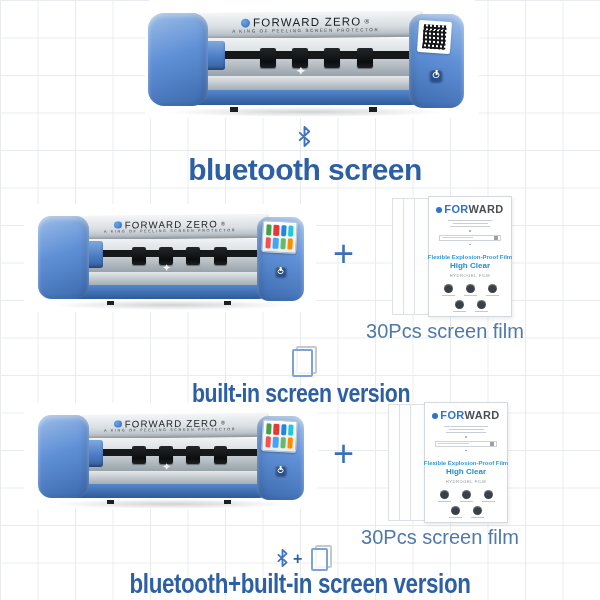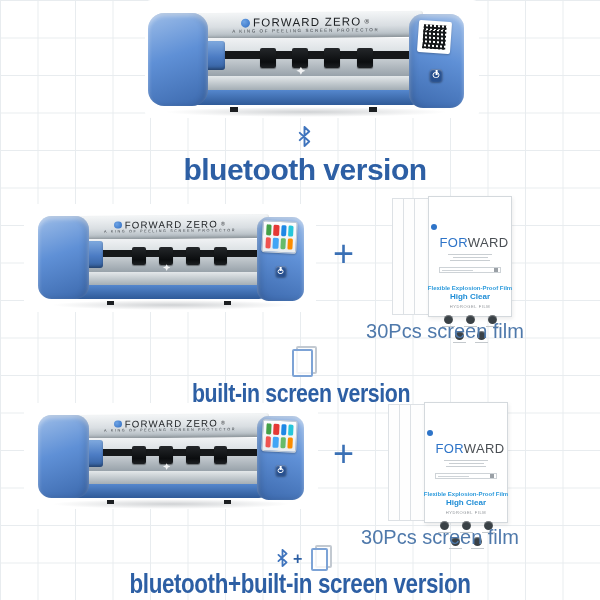--- a/index.html
+++ b/index.html
@@ -146,21 +146,21 @@
     position:absolute;top:2px;width:84px;height:117px;background:#fefefe;border:1px solid #dde1e5;box-sizing:border-box;
   }
   .film-stack .s1{left:0}.film-stack .s2{left:11px}.film-stack .s3{left:22px}
   .film-pack{
     position:absolute;left:36px;top:0;width:84px;height:121px;background:#fff;
     border:1px solid #d4d9dd;box-sizing:border-box;box-shadow:1px 2px 4px rgba(0,0,0,.08);
     display:flex;flex-direction:column;align-items:center;padding:7px 6px 4px;
   }
   .pk-logo{display:flex;align-items:center;gap:2px;line-height:1;}
   .pk-dot{width:6px;height:6px;border-radius:50%;background:#2e74c8;display:inline-block;}
-  .pk-brand{font-size:13px;font-weight:normal;letter-spacing:.4px;margin-top:32px;}
+  .pk-brand{font-size:11px;font-weight:bold;letter-spacing:.4px;}
   .pk-brand .ba{color:#2e74c8;}
   .pk-brand .bb{color:#4a4f54;}
   .pk-lines{margin-top:5px;display:flex;flex-direction:column;align-items:center;gap:2px;width:100%;}
   .pk-lines i{display:block;height:1px;background:#c9ced2;}
   .pk-lines i:nth-child(1){width:62%}.pk-lines i:nth-child(2){width:50%}.pk-lines i:nth-child(3){width:56%}
   .pk-dotmark{width:2px;height:2px;border-radius:50%;background:#9aa0a5;margin:3px 0;}
   .pk-seal{
     width:88%;height:7px;border:1px solid #ced3d7;box-sizing:border-box;
     display:flex;align-items:center;justify-content:space-between;padding:0 2px;
   }
@@ -214,21 +214,21 @@
   </div>
   <span class="m-foot f1"></span>
   <span class="m-foot f2"></span>
 </div>
 
 <div class="bt-icon abs" style="left:297px;top:126px;">
   <svg width="15" height="21" viewBox="0 0 14 20" fill="none">
     <path d="M7 1 L7 19 M7 1 L11.5 5.2 L2.5 13.5 M7 19 L11.5 14.8 L2.5 6.5" stroke="#3f74bd" stroke-width="1.8" stroke-linejoin="round" stroke-linecap="round"></path>
   </svg>
 </div>
-<div class="ver-label" style="left:305px;top:153px;font-size:30px;transform:translateX(-50%);">bluetooth version</div>
+<div class="ver-label" style="left:305px;top:153px;font-size:30px;transform:translateX(-50%);">bluetooth screen</div>
 
 <div class="machine" style="left:38px;top:215px;width:266px;height:88px;--s:0.84;">
   <div class="m-band">
     <div class="m-brand">
       <span class="m-logo"></span>
       <span>FORWARD ZERO</span>
         <sup>®</sup>
     </div>
     <div class="m-tag">A KING OF PEELING SCREEN PROTECTOR</div>
   </div>

